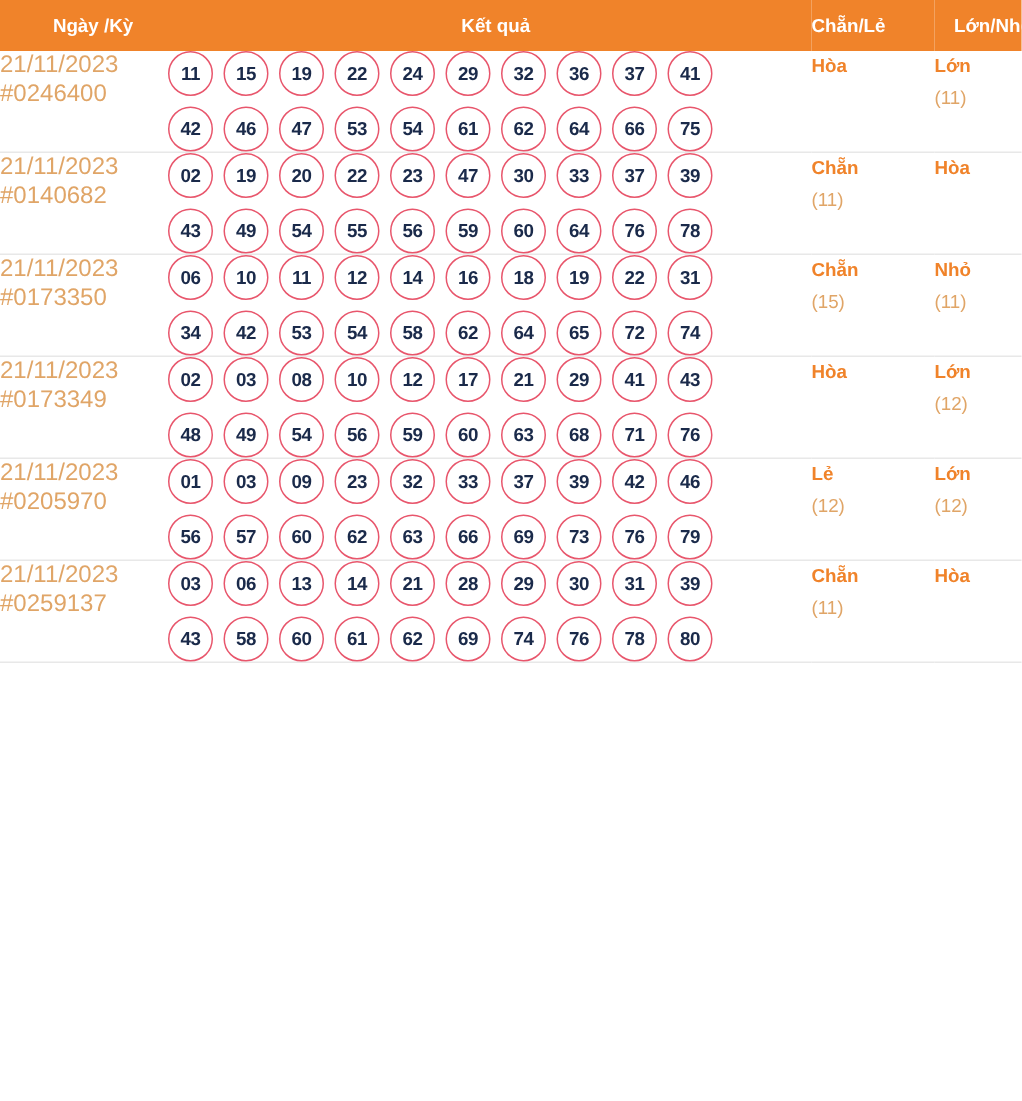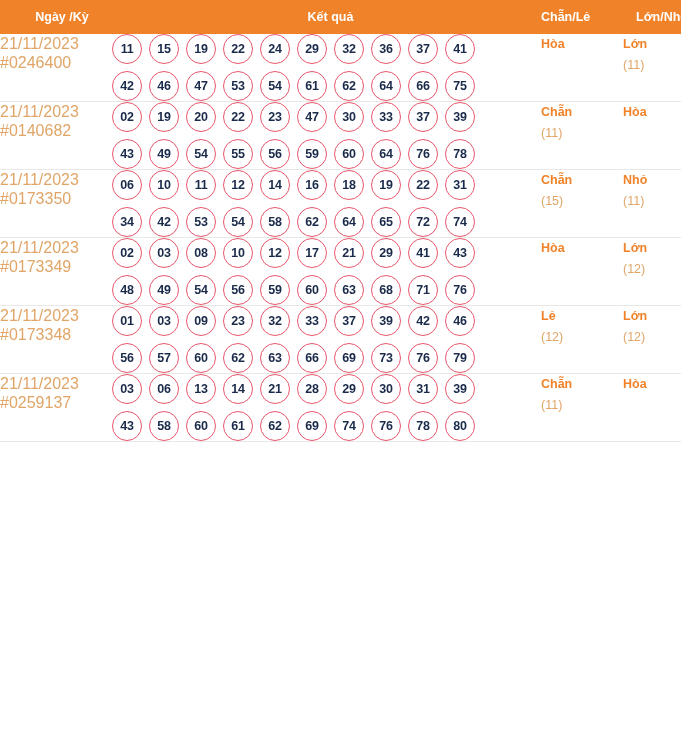--- a/index.html
+++ b/index.html
@@ -265,21 +265,21 @@
           <span class="tag-label">Hòa</span>
         </td>
         <td class="cell-tag">
           <span class="tag-label">Lớn</span>
           <span class="tag-count">(12)</span>
         </td>
       </tr>
       <tr class="result-row">
         <td class="cell-date">
           <span class="date-line">21/11/2023</span>
-          <span class="draw-line">#0173348</span>
+          <span class="draw-line">#0205970</span>
         </td>
         <td class="cell-result">
           <div class="ball-row">
             <div class="ball">01</div>
             <div class="ball">03</div>
             <div class="ball">09</div>
             <div class="ball">23</div>
             <div class="ball">32</div>
             <div class="ball">33</div>
             <div class="ball">37</div>

